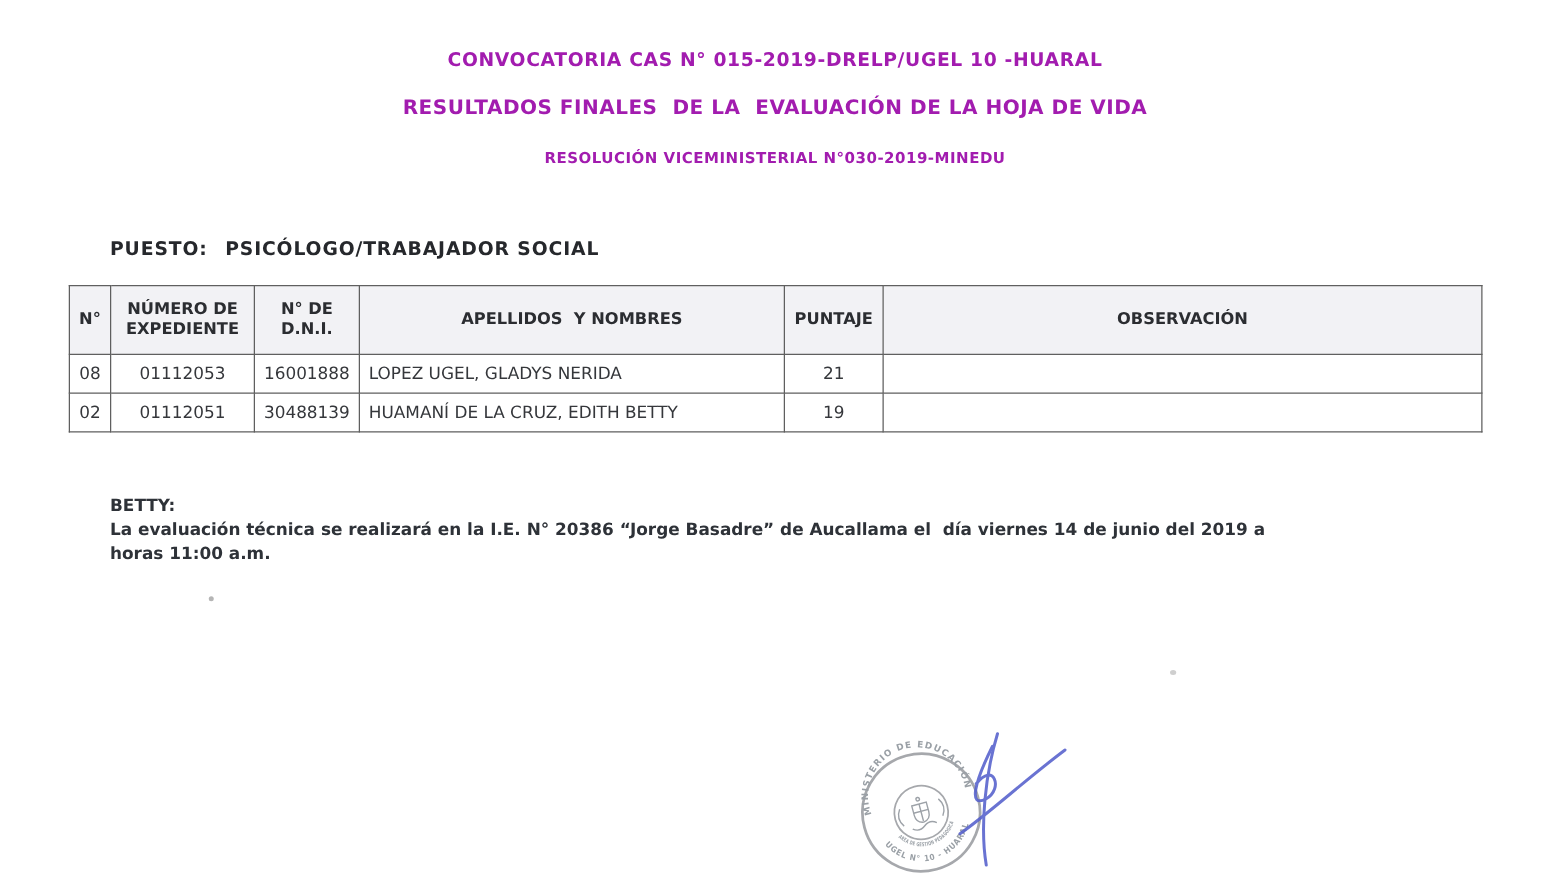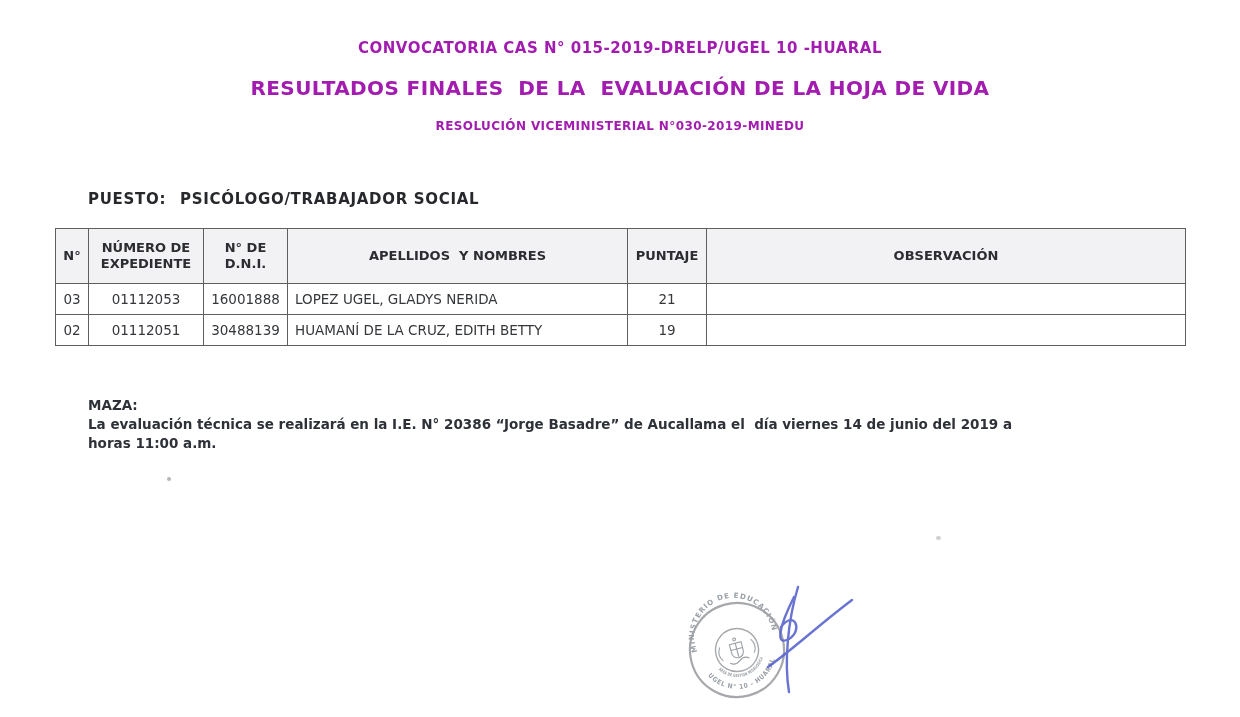--- a/index.html
+++ b/index.html
@@ -6,21 +6,21 @@
   html,body { background:#e8e8e8; }
   #page {
     position:relative; width:1240px; height:717px;
     background:#ffffff; overflow:hidden;
     font-family:"DejaVu Sans","Liberation Sans",sans-serif;
     color:#26282c;
   }
   .title { position:absolute; left:0; width:100%; text-align:center;
            font-weight:bold; white-space:pre-wrap; color:#a21caf; }
   .t1 { top:39px;  font-size:15px; letter-spacing:.5px; }
-  .t2 { top:76px;  font-size:20px; letter-spacing:.4px; }
+  .t2 { top:76px;  font-size:16px; letter-spacing:.4px; }
   .t3 { top:119px; font-size:12px; letter-spacing:.4px; }
 
   .puesto { position:absolute; top:190px; left:88px; font-size:15px;
             font-weight:bold; letter-spacing:.7px; display:flex; }
   .puesto .val { margin-left:14px; }
 
   table.results {
     position:absolute; top:228px; left:55px;
     width:1130px; border-collapse:collapse; table-layout:fixed;
     font-size:13.5px; color:#35373b;
@@ -78,40 +78,40 @@
           <th class="c1">NÚMERO DE EXPEDIENTE</th>
           <th class="c2">N° DE
 D.N.I.</th>
           <th class="c3">APELLIDOS  Y NOMBRES</th>
           <th class="c4">PUNTAJE</th>
           <th class="c5">OBSERVACIÓN</th>
         </tr>
     </thead>
     <tbody>
         <tr>
-          <td class="c0">03</td>
+          <td class="c0">08</td>
           <td class="c1">01112053</td>
           <td class="c2">16001888</td>
           <td class="c3">LOPEZ UGEL, GLADYS NERIDA</td>
           <td class="c4">21</td>
           <td class="c5"></td>
         </tr>
         <tr>
           <td class="c0">02</td>
           <td class="c1">01112051</td>
           <td class="c2">30488139</td>
           <td class="c3">HUAMANÍ DE LA CRUZ, EDITH BETTY</td>
           <td class="c4">19</td>
           <td class="c5"></td>
         </tr>
       </tbody>
   </table>
 
   <div class="nota">
-    <div class="nota-label">MAZA:</div>
+    <div class="nota-label">BETTY:</div>
     <div class="nota-line">La evaluación técnica se realizará en la I.E. N° 20386 “Jorge Basadre” de Aucallama el  día viernes 14 de junio del 2019 a</div>
     <div class="nota-line">horas 11:00 a.m.</div>
   </div>
 
   <div class="speck speck1"></div>
   <div class="speck speck2"></div>
 
   <div class="stamp-wrap">
     <svg width="210" height="150" viewBox="0 0 210 150">
       <defs>

